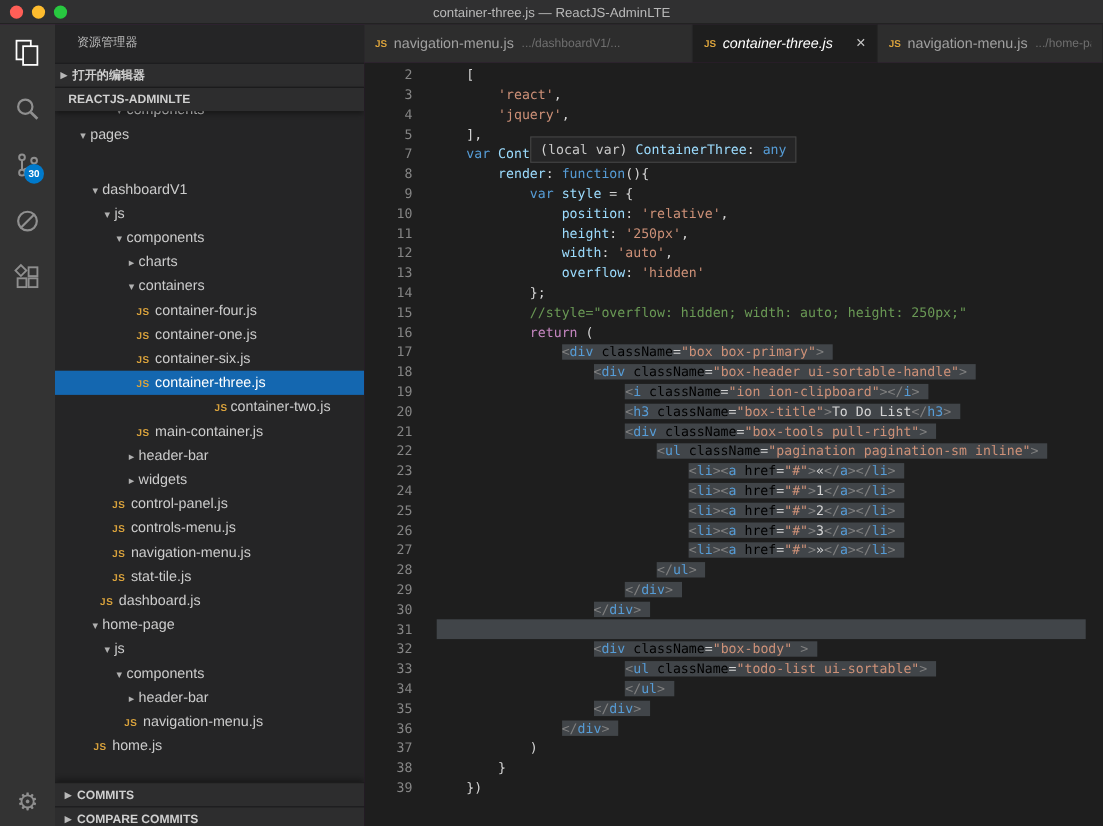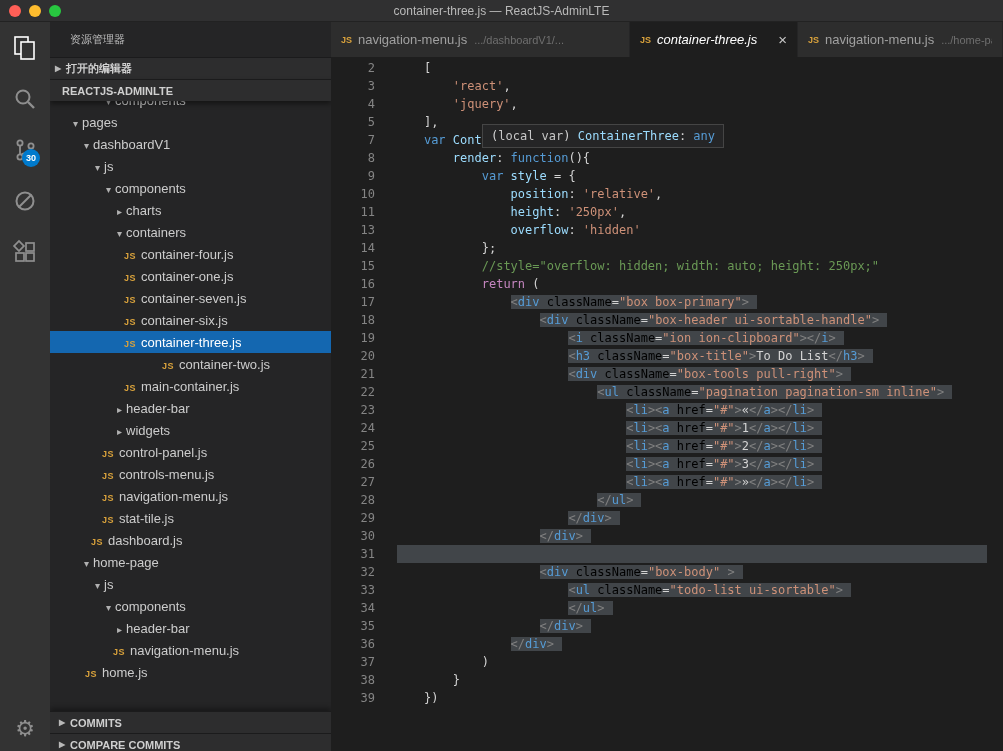--- a/index.html
+++ b/index.html
@@ -142,51 +142,48 @@
         <span>REACTJS-ADMINLTE</span>
       </div>
       <div class="tree">
           <div class="tree-item clipped-top">
             <div class="tree-inner" style="padding-left: 52px;"><span class="twisty-t">▾</span><span class="tree-label">components</span></div>
           </div>
           <div class="tree-item">
             <div class="tree-inner" style="padding-left: 19px;"><span class="twisty-t">▾</span><span class="tree-label">pages</span></div>
           </div>
           <div class="tree-item">
-            <div class="tree-inner" style="padding-left: 30px;"><span class="twisty-t">▾</span><span class="tree-label">dashboardV1</span></div>
+            <div class="tree-inner" style="padding-left: 30px; margin-top: 28px;"><span class="twisty-t">▾</span><span class="tree-label">dashboardV1</span></div>
           </div>
           <div class="tree-item">
             <div class="tree-inner" style="padding-left: 41px;"><span class="twisty-t">▾</span><span class="tree-label">js</span></div>
           </div>
           <div class="tree-item">
             <div class="tree-inner" style="padding-left: 52px;"><span class="twisty-t">▾</span><span class="tree-label">components</span></div>
           </div>
           <div class="tree-item">
             <div class="tree-inner" style="padding-left: 63px;"><span class="twisty-t">▸</span><span class="tree-label">charts</span></div>
           </div>
           <div class="tree-item">
             <div class="tree-inner" style="padding-left: 63px;"><span class="twisty-t">▾</span><span class="tree-label">containers</span></div>
           </div>
           <div class="tree-item">
             <div class="tree-inner" style="padding-left: 74px;"><span class="jsicon">JS</span><span class="tree-label">container-four.js</span></div>
           </div>
           <div class="tree-item">
             <div class="tree-inner" style="padding-left: 74px;"><span class="jsicon">JS</span><span class="tree-label">container-one.js</span></div>
-          </div>
-          <div class="tree-item">
-            <div class="tree-inner" style="padding-left: 74px;"><span class="jsicon">JS</span><span class="tree-label">container-seven.js</span></div>
           </div>
           <div class="tree-item">
             <div class="tree-inner" style="padding-left: 74px;"><span class="jsicon">JS</span><span class="tree-label">container-six.js</span></div>
           </div>
           <div class="tree-item selected">
             <div class="tree-inner" style="padding-left: 74px;"><span class="jsicon">JS</span><span class="tree-label">container-three.js</span></div>
           </div>
           <div class="tree-item">
-            <div class="tree-inner" style="padding-left: 112px;"><span class="jsicon">JS</span><span class="tree-label">container-two.js</span></div>
+            <div class="tree-inner" style="padding-left: 112px; text-align: center;"><span class="jsicon">JS</span><span class="tree-label">container-two.js</span></div>
           </div>
           <div class="tree-item">
             <div class="tree-inner" style="padding-left: 74px;"><span class="jsicon">JS</span><span class="tree-label">main-container.js</span></div>
           </div>
           <div class="tree-item">
             <div class="tree-inner" style="padding-left: 63px;"><span class="twisty-t">▸</span><span class="tree-label">header-bar</span></div>
           </div>
           <div class="tree-item">
             <div class="tree-inner" style="padding-left: 63px;"><span class="twisty-t">▸</span><span class="tree-label">widgets</span></div>
           </div>
@@ -258,20 +255,21 @@
         <div class="code">
             <div class="code-line"><span class="ln">2</span><span>    </span><span class="tk-pun">[</span></div>
             <div class="code-line"><span class="ln">3</span><span>        </span><span class="tk-str">'react'</span><span class="tk-pun">,</span></div>
             <div class="code-line"><span class="ln">4</span><span>        </span><span class="tk-str">'jquery'</span><span class="tk-pun">,</span></div>
             <div class="code-line"><span class="ln">5</span><span>    </span><span class="tk-pun">],</span></div>
             <div class="code-line"><span class="ln">7</span><span>    </span><span class="tk-kw">var </span><span class="tk-var">ContainerThree</span><span class="tk-pun"> = </span><span class="tk-var">React</span><span class="tk-pun">.</span><span class="tk-fn">createClass</span><span class="tk-pun">({</span></div>
             <div class="code-line"><span class="ln">8</span><span>        </span><span class="tk-var">render</span><span class="tk-pun">: </span><span class="tk-kw">function</span><span class="tk-pun">(){</span></div>
             <div class="code-line"><span class="ln">9</span><span>            </span><span class="tk-kw">var </span><span class="tk-var">style</span><span class="tk-pun"> = {</span></div>
             <div class="code-line"><span class="ln">10</span><span>                </span><span class="tk-var">position</span><span class="tk-pun">: </span><span class="tk-str">'relative'</span><span class="tk-pun">,</span></div>
             <div class="code-line"><span class="ln">11</span><span>                </span><span class="tk-var">height</span><span class="tk-pun">: </span><span class="tk-str">'250px'</span><span class="tk-pun">,</span></div>
+            <div class="code-line"><span class="ln">12</span><span>                </span><span class="tk-var">width</span><span class="tk-pun">: </span><span class="tk-str">'auto'</span><span class="tk-pun">,</span></div>
             <div class="code-line"><span class="ln">13</span><span>                </span><span class="tk-var">overflow</span><span class="tk-pun">: </span><span class="tk-str">'hidden'</span></div>
             <div class="code-line"><span class="ln">14</span><span>            </span><span class="tk-pun">};</span></div>
             <div class="code-line"><span class="ln">15</span><span>            </span><span class="tk-cmt">//style="overflow: hidden; width: auto; height: 250px;"</span></div>
             <div class="code-line"><span class="ln">16</span><span>            </span><span class="tk-ctl">return</span><span class="tk-pun"> (</span></div>
             <div class="code-line"><span class="ln">17</span><span>                </span><span class="selwrap"><span class="tk-br">&lt;</span><span class="tk-tag">div</span><span class="tk-attr"> className</span><span class="tk-pun">=</span><span class="tk-str">"box box-primary"</span><span class="tk-br">&gt;</span></span></div>
             <div class="code-line"><span class="ln">18</span><span>                    </span><span class="selwrap"><span class="tk-br">&lt;</span><span class="tk-tag">div</span><span class="tk-attr"> className</span><span class="tk-pun">=</span><span class="tk-str">"box-header ui-sortable-handle"</span><span class="tk-br">&gt;</span></span></div>
             <div class="code-line"><span class="ln">19</span><span>                        </span><span class="selwrap"><span class="tk-br">&lt;</span><span class="tk-tag">i</span><span class="tk-attr"> className</span><span class="tk-pun">=</span><span class="tk-str">"ion ion-clipboard"</span><span class="tk-br">&gt;&lt;/</span><span class="tk-tag">i</span><span class="tk-br">&gt;</span></span></div>
             <div class="code-line"><span class="ln">20</span><span>                        </span><span class="selwrap"><span class="tk-br">&lt;</span><span class="tk-tag">h3</span><span class="tk-attr"> className</span><span class="tk-pun">=</span><span class="tk-str">"box-title"</span><span class="tk-br">&gt;</span><span class="tk-txt">To Do List</span><span class="tk-br">&lt;/</span><span class="tk-tag">h3</span><span class="tk-br">&gt;</span></span></div>
             <div class="code-line"><span class="ln">21</span><span>                        </span><span class="selwrap"><span class="tk-br">&lt;</span><span class="tk-tag">div</span><span class="tk-attr"> className</span><span class="tk-pun">=</span><span class="tk-str">"box-tools pull-right"</span><span class="tk-br">&gt;</span></span></div>
             <div class="code-line"><span class="ln">22</span><span>                            </span><span class="selwrap"><span class="tk-br">&lt;</span><span class="tk-tag">ul</span><span class="tk-attr"> className</span><span class="tk-pun">=</span><span class="tk-str">"pagination pagination-sm inline"</span><span class="tk-br">&gt;</span></span></div>

